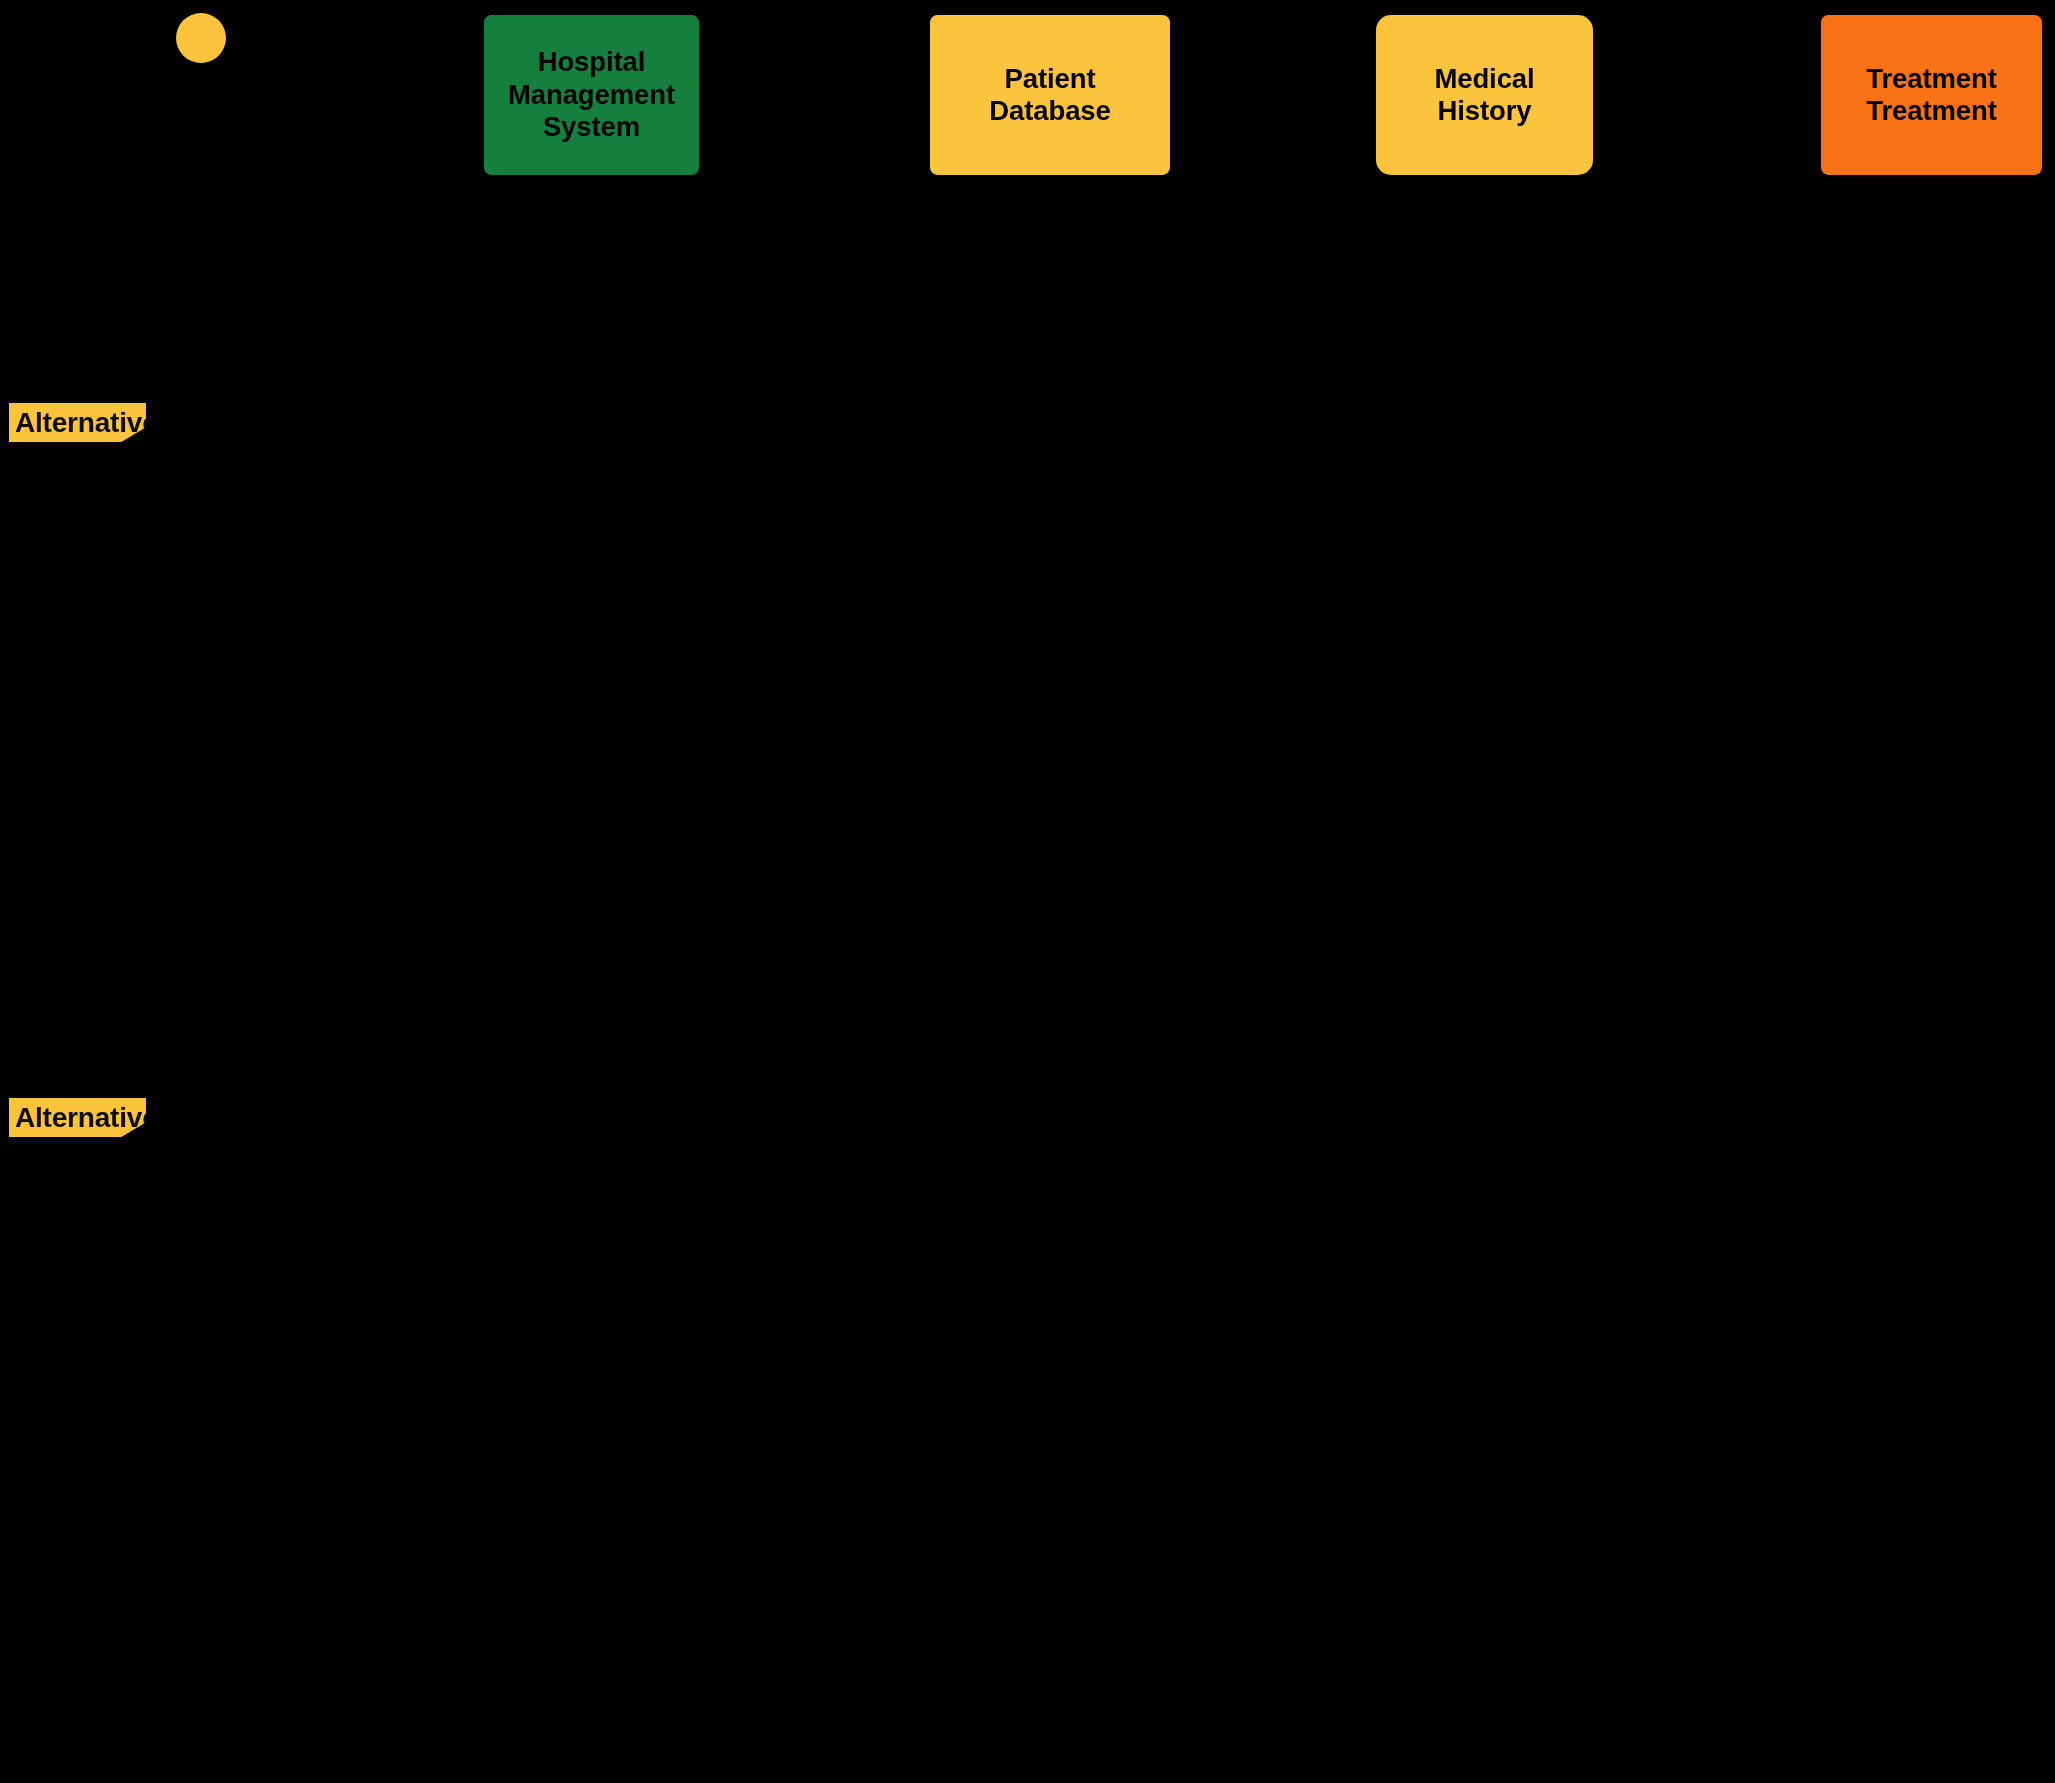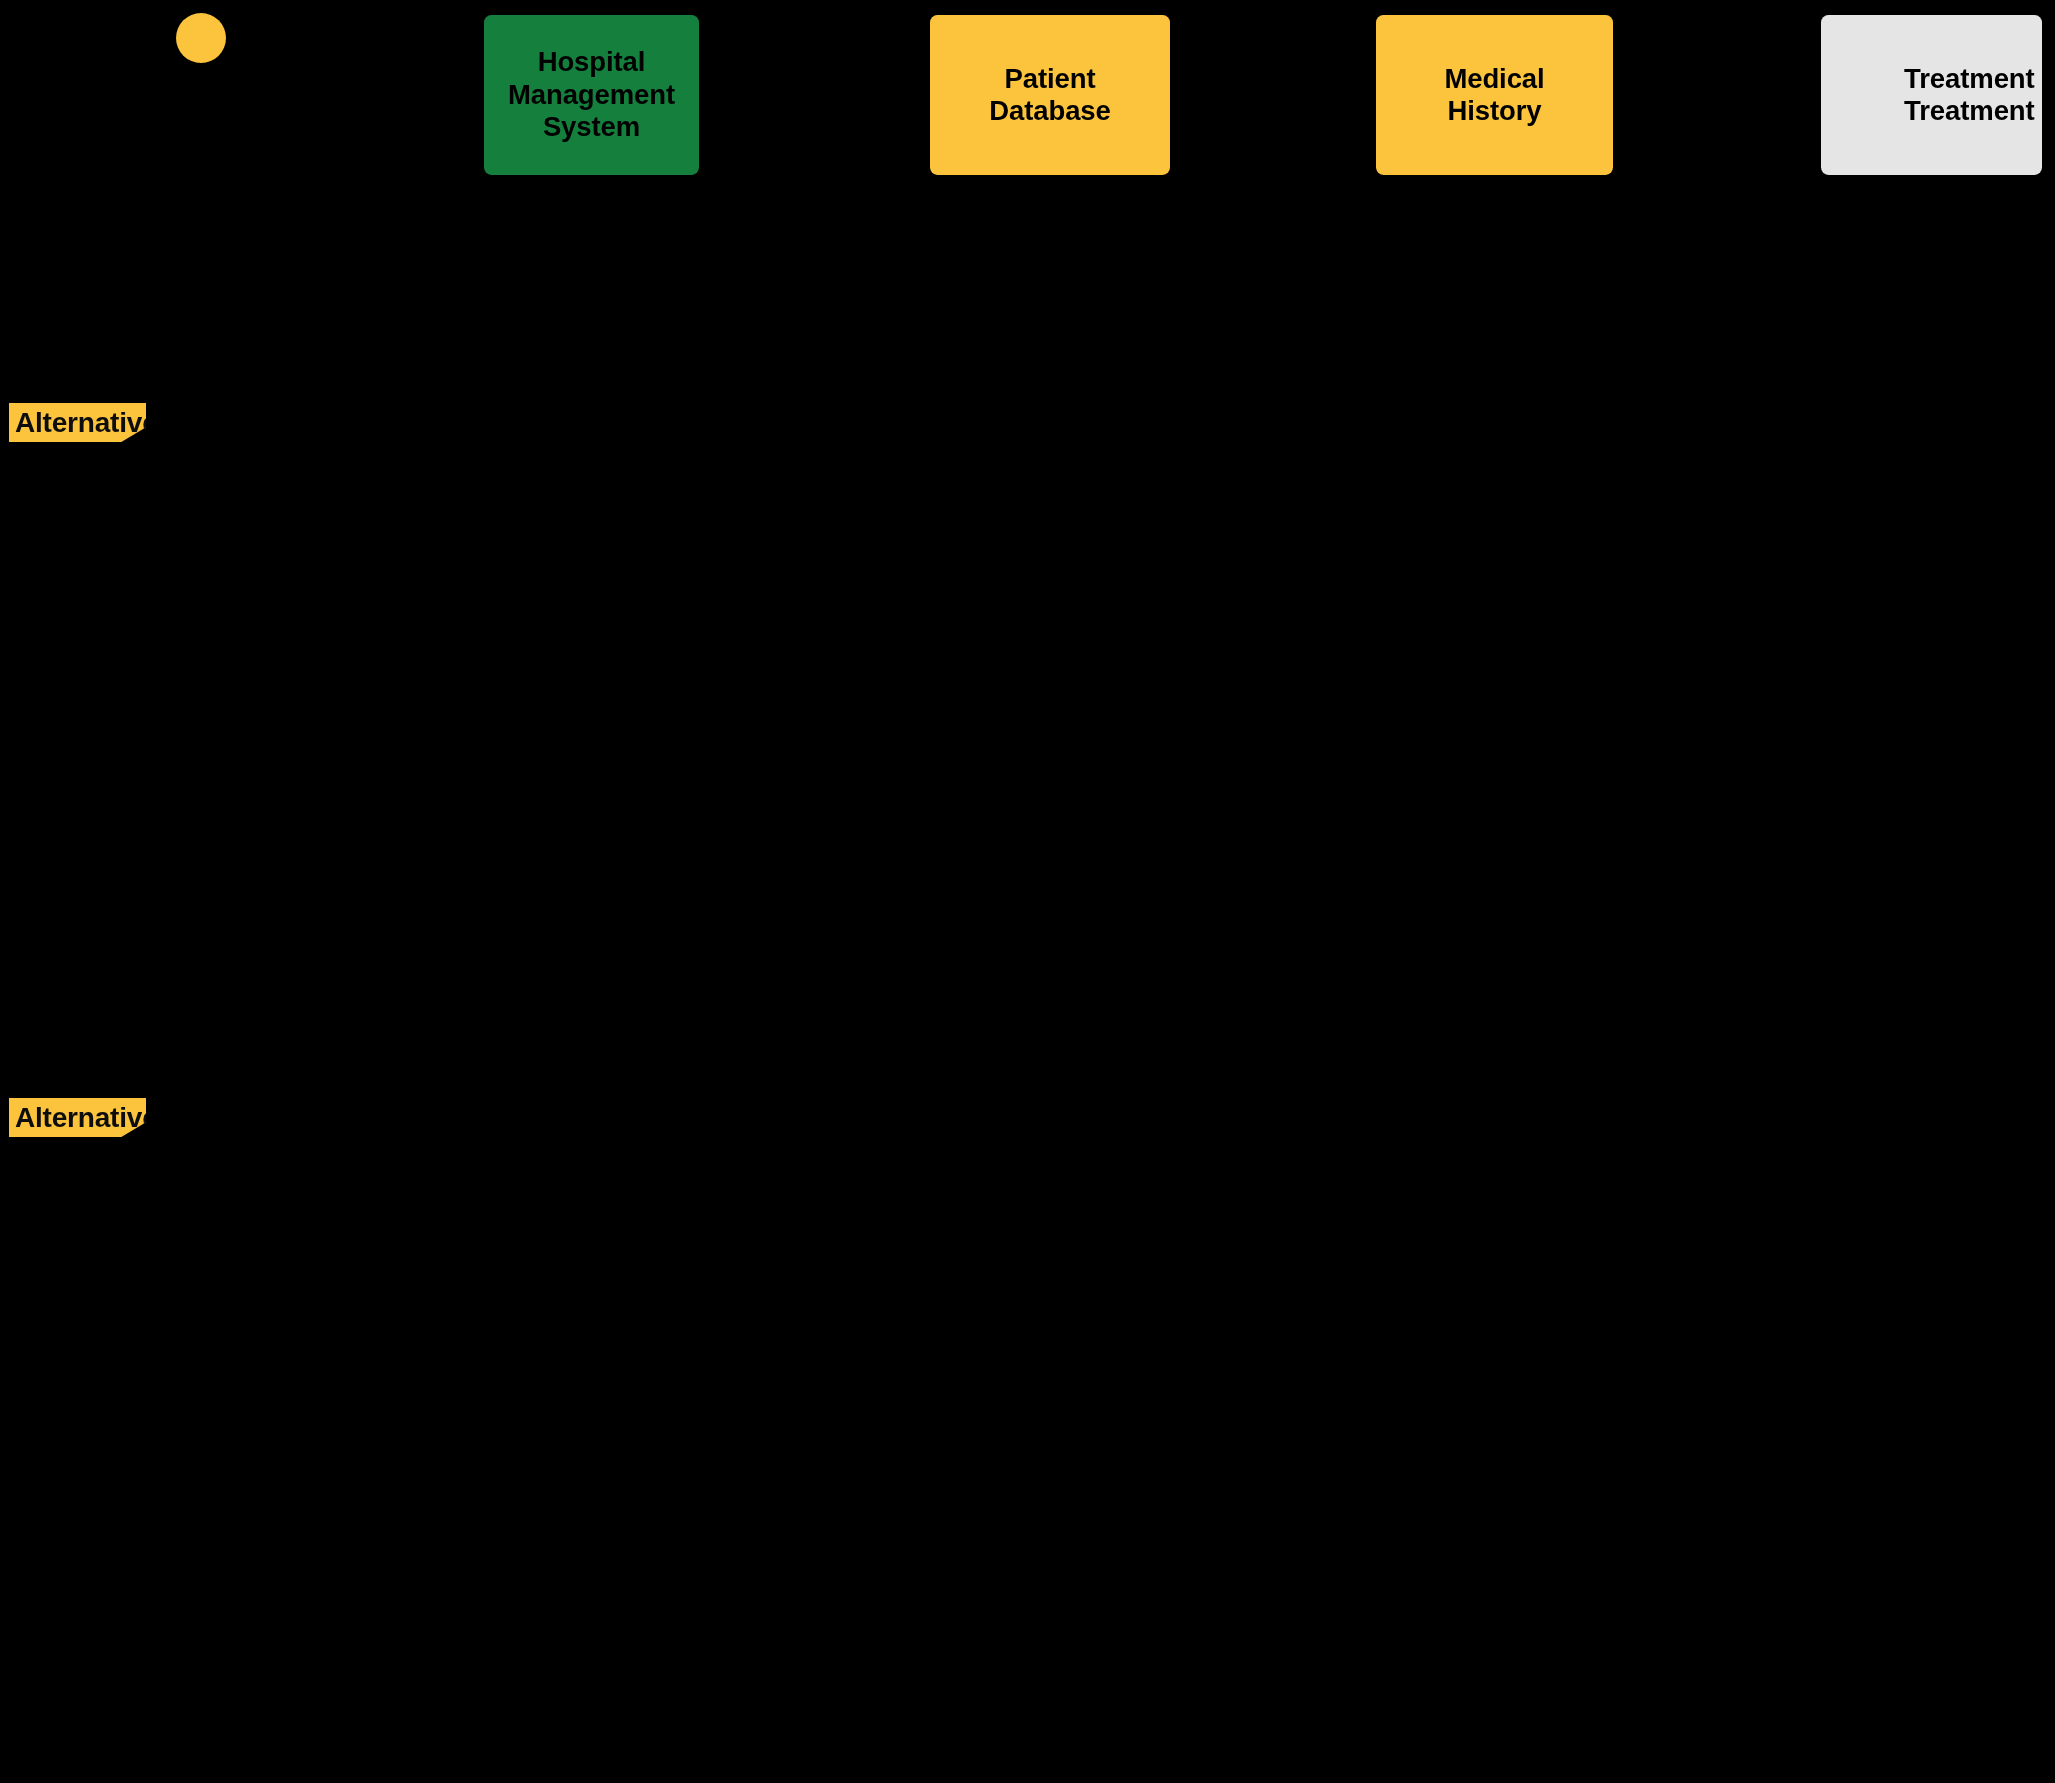--- a/index.html
+++ b/index.html
@@ -113,28 +113,28 @@
     </div>
   </div>
 
   <div class="participant" style="left:930px; top:15px; width:240px; height:160px; background:#fcc43c;">
     <div class="participant-label">
       <div>Patient</div>
       <div>Database</div>
     </div>
   </div>
 
-  <div class="participant" style="left:1376px; top:15px; width:237px; height:160px; background:#fcc43c;">
+  <div class="participant" style="left:1376px; top:15px; width:217px; height:160px; background:#fcc43c;border-radius:15px;">
     <div class="participant-label">
       <div>Medical</div>
       <div>History</div>
     </div>
   </div>
 
-  <div class="participant" style="left:1821px; top:15px; width:221px; height:160px; background:#e5e5e5;justify-content:flex-end;">
+  <div class="participant" style="left:1821px; top:15px; width:221px; height:160px; background:#f97316;">
     <div class="participant-label">
       <div>Treatment</div>
       <div>Treatment</div>
     </div>
   </div>
 
   <div class="lifeline" style="left:200px; top:154px; height:1613px;"></div>
   <div class="lifeline" style="left:590px; top:175px; height:1592px;"></div>
   <div class="lifeline" style="left:1036px; top:175px; height:1592px;"></div>
   <div class="lifeline" style="left:1482px; top:175px; height:1592px;"></div>

